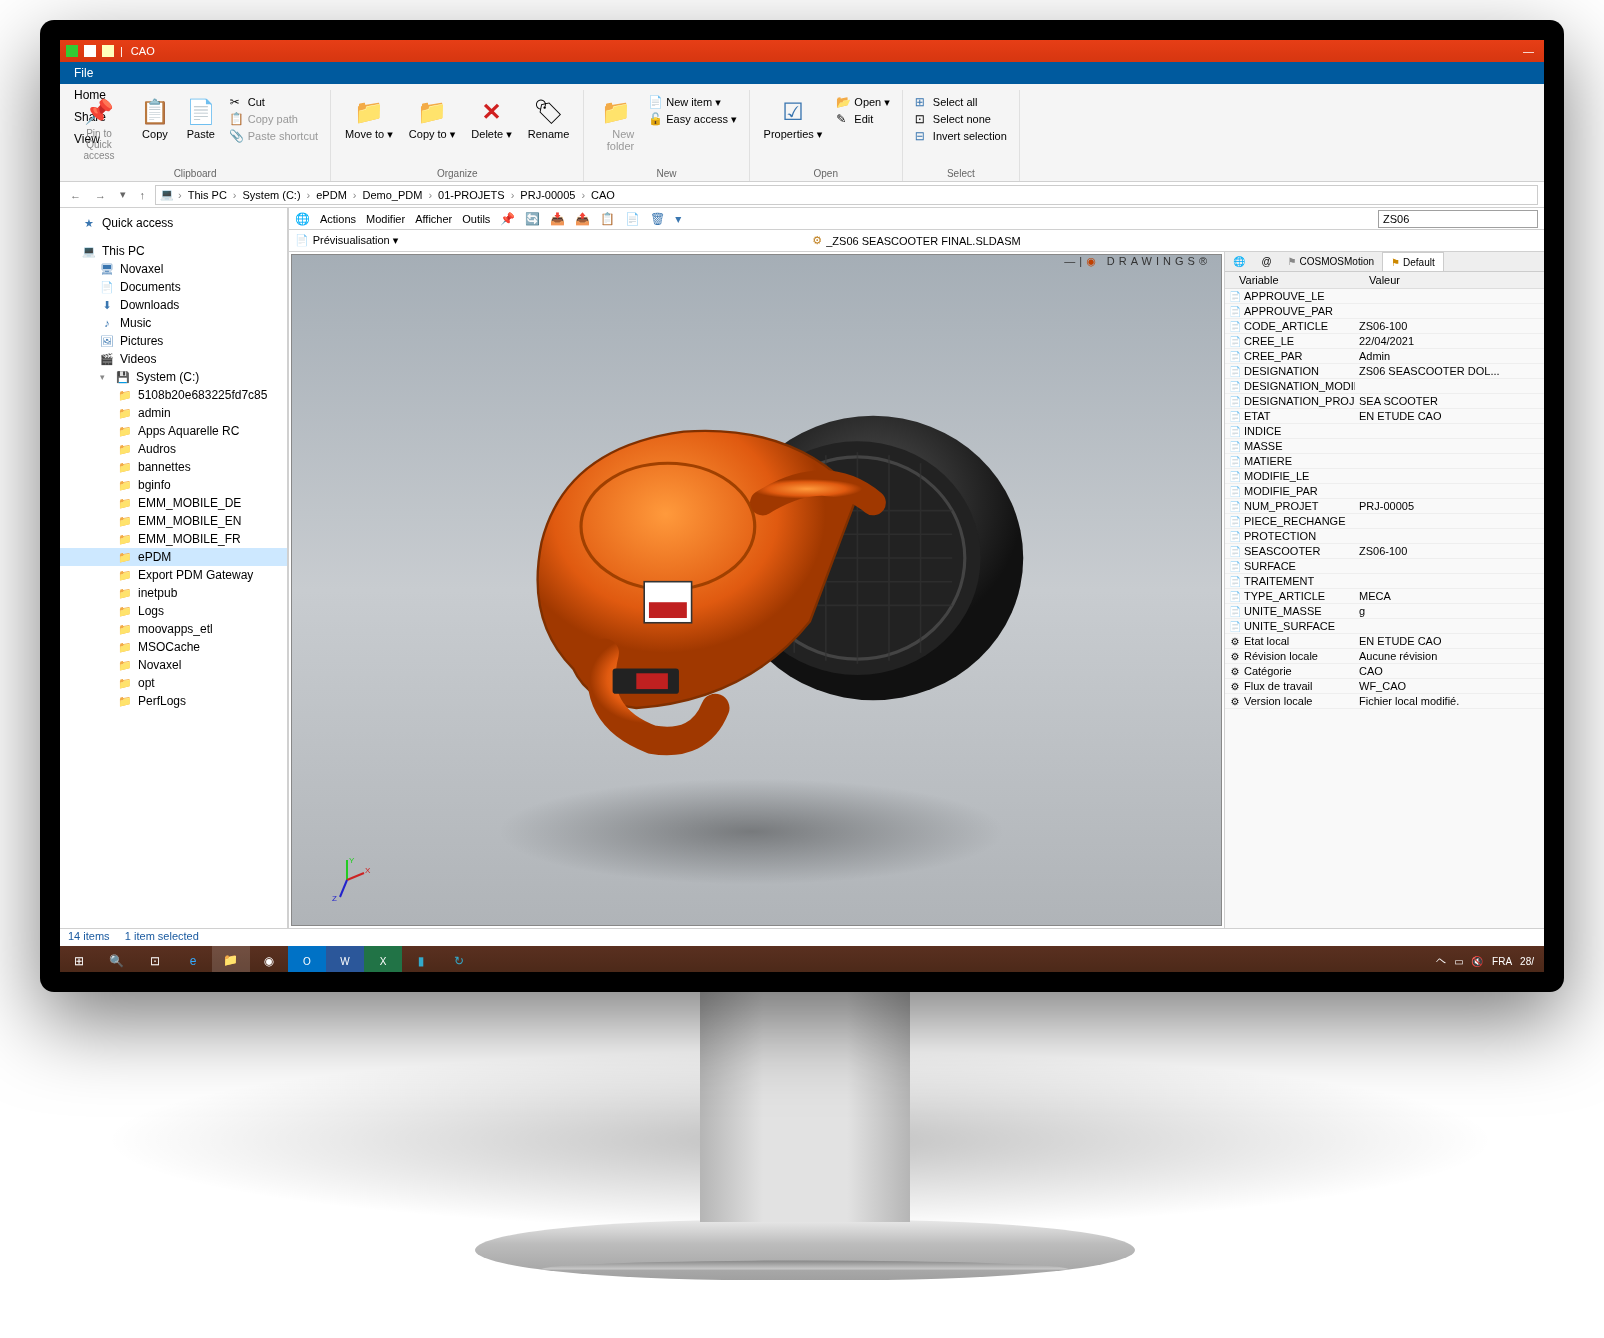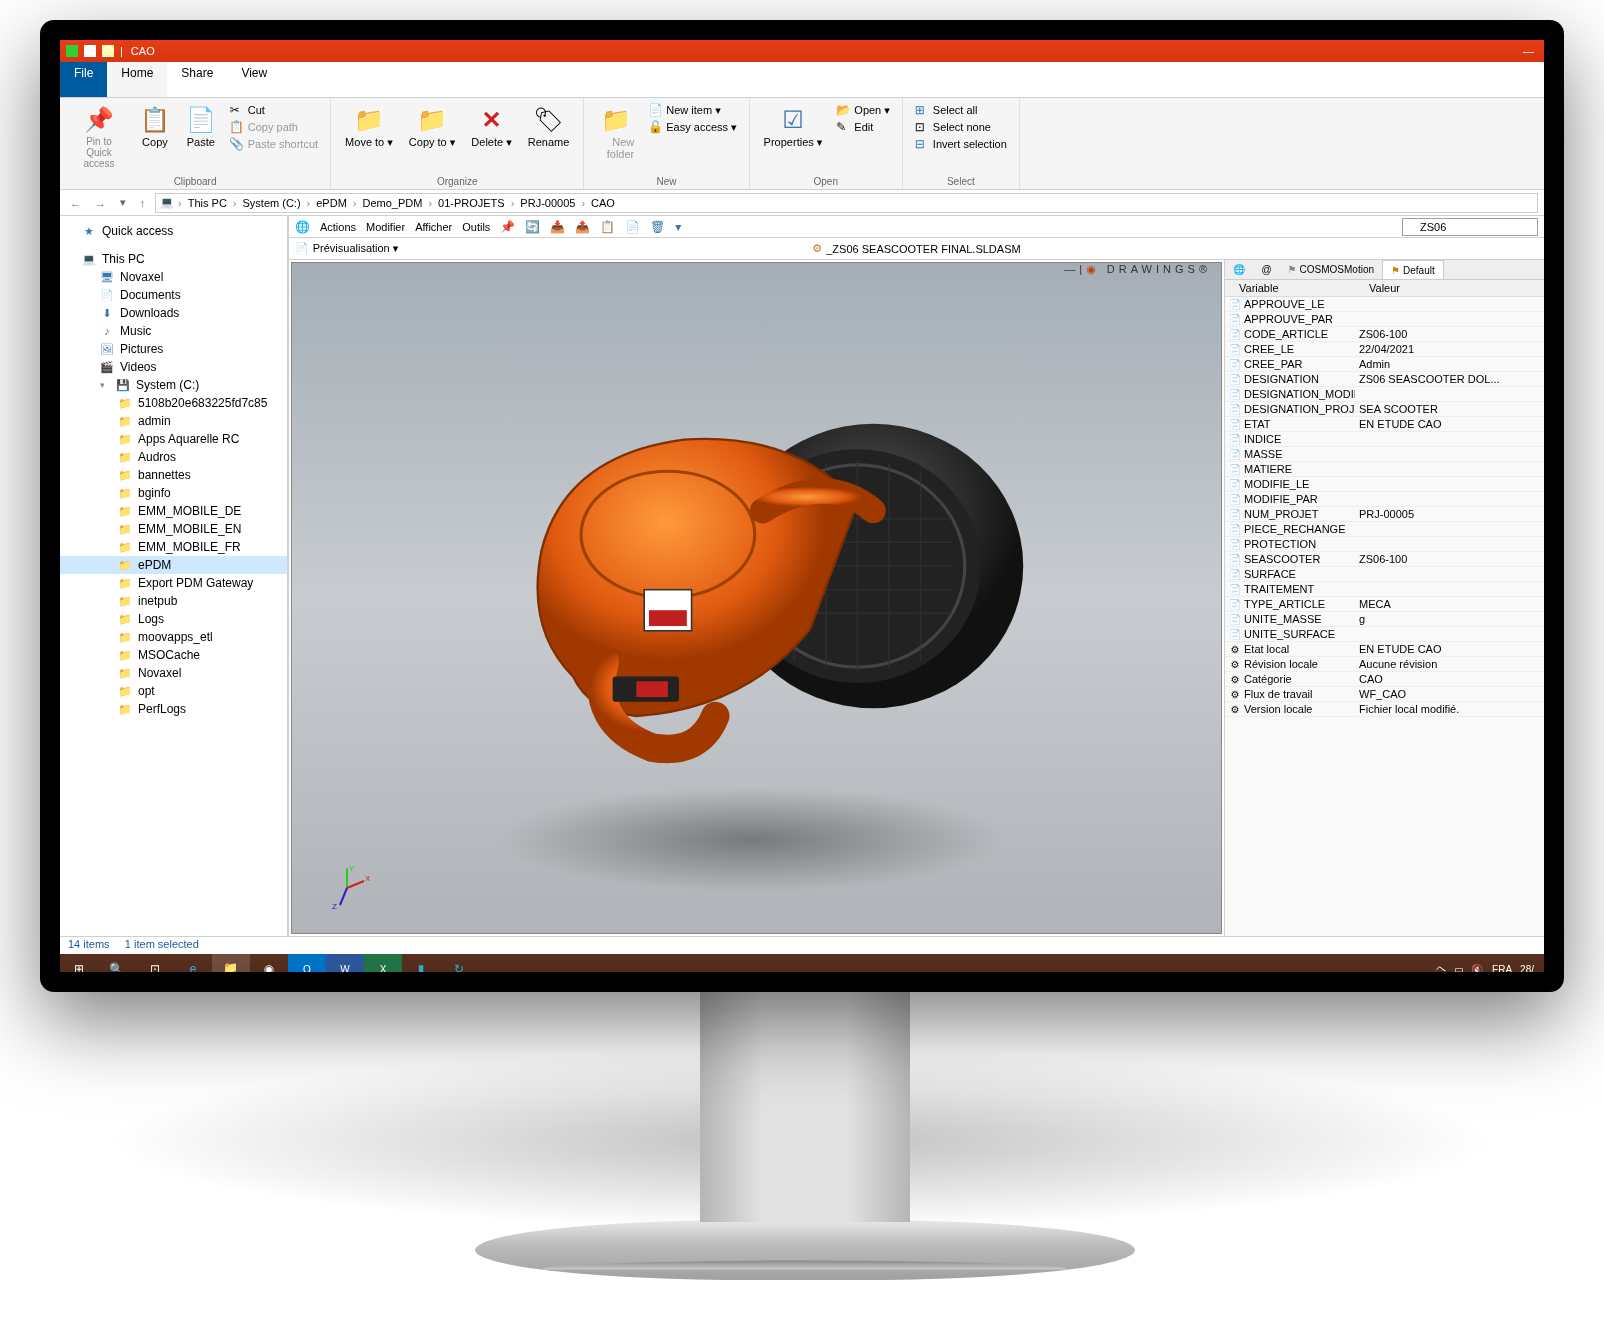--- a/index.html
+++ b/index.html
@@ -11,21 +11,21 @@
 .monitor-stand { position: absolute; top: 992px; left: 700px; width: 210px; height: 230px; background: linear-gradient(to right, #b5b5b5, #e2e2e2 30%, #e2e2e2 70%, #b5b5b5); }
 .monitor-base { position: absolute; top: 1220px; left: 475px; width: 660px; height: 60px; background: linear-gradient(to bottom, #e8e8e8, #bcbcbc 40%, #a0a0a0); border-radius: 50%/60%; }
 .monitor-base::after { content: ""; position: absolute; left: 10%; right: 10%; top: 50%; bottom: 0; background: linear-gradient(to bottom, #888, #ccc); border-radius: 50%/100% 100% 0 0; transform: scaleY(0.3); }
 .monitor-shadow { position: absolute; top: 1050px; left: 100px; width: 1400px; height: 180px; background: radial-gradient(ellipse at center, rgba(0,0,0,0.25) 0%, rgba(0,0,0,0) 70%); pointer-events: none; }
 
 .titlebar { height: 22px; background: linear-gradient(to bottom, #e63e16, #d63610); display: flex; align-items: center; color: #fff; font-size: 11px; padding: 0 6px; }
 .titlebar .qat-icon { width: 12px; height: 12px; margin-right: 6px; display: inline-block; }
 .titlebar .app-title { margin-left: 8px; }
 .titlebar .win-controls { margin-left: auto; display: flex; gap: 16px; padding-right: 4px; }
 
-.ribbon-tabs { height: 36px; display: flex; font-size: 12px; border-bottom: 1px solid #d0d0d0; background: #fff; }
+.ribbon-tabs { height: 28px; display: flex; font-size: 12px; border-bottom: 1px solid #d0d0d0; background: #fff; flex-direction: column; }
 .ribbon-tab { padding: 4px 14px; cursor: pointer; }
 .ribbon-tab.file { background: #005a9e; color: #fff; }
 .ribbon-tab.active { background: #f5f5f5; }
 
 .ribbon-body { height: 92px; background: #f5f5f5; border-bottom: 1px solid #d0d0d0; display: flex; font-size: 11px; }
 .ribbon-group { border-right: 1px solid #e0e0e0; padding: 4px 8px 2px; display: flex; flex-direction: column; }
 .ribbon-group-content { display: flex; flex: 1; align-items: flex-start; gap: 4px; }
 .ribbon-group-label { text-align: center; font-size: 10px; color: #666; padding-top: 2px; }
 .ribbon-btn-lg { display: flex; flex-direction: column; align-items: center; padding: 2px 6px; min-width: 40px; cursor: pointer; }
 .ribbon-btn-lg .icon { font-size: 24px; height: 32px; display: flex; align-items: center; }
@@ -48,21 +48,21 @@
 .nav-indent-1 { padding-left: 22px; }
 .nav-indent-2 { padding-left: 40px; }
 .nav-indent-3 { padding-left: 58px; }
 .folder-icon { color: #f0b030; }
 .expand-icon { color: #888; font-size: 9px; width: 10px; }
 
 .content { flex: 1; display: flex; flex-direction: column; border-left: 1px solid #d0d0d0; }
 .toolbar-row { height: 22px; border-bottom: 1px solid #d0d0d0; display: flex; align-items: center; font-size: 11px; padding: 0 6px; gap: 10px; }
 .toolbar-row .menu-item { cursor: pointer; }
 .toolbar-row .tb-icon { cursor: pointer; font-size: 12px; color: #3a76b0; }
-.search-box { margin-left: auto; width: 136px; height: 18px; border: 1px solid #a0a0a0; font-size: 11px; padding: 0 17px; }
+.search-box { margin-left: auto; width: 160px; height: 18px; border: 1px solid #a0a0a0; font-size: 11px; padding: 0 4px; }
 
 .preview-row { height: 22px; border-bottom: 1px solid #d0d0d0; display: flex; align-items: center; font-size: 11px; padding: 0 6px; }
 .preview-row .title-center { position: absolute; left: 50%; transform: translateX(-50%); display: flex; align-items: center; gap: 4px; }
 
 .viewer-area { flex: 1; display: flex; }
 .viewer { flex: 1; background: linear-gradient(to bottom, #a5aeb6 0%, #c8ccd0 50%, #b0b4b8 100%); position: relative; border: 1px solid #888; margin: 2px; }
 .edrawings-logo { position: absolute; top: 0; right: 10px; font-size: 11px; letter-spacing: 4px; color: #333; }
 .axis-gizmo { position: absolute; bottom: 20px; left: 30px; width: 50px; height: 50px; }
 .model-render { position: absolute; top: 12%; left: 15%; width: 68%; height: 76%; }
 .model-shadow { position: absolute; bottom: 6%; left: 22%; width: 55%; height: 16%; background: radial-gradient(ellipse, rgba(0,0,0,0.35), transparent 70%); }

